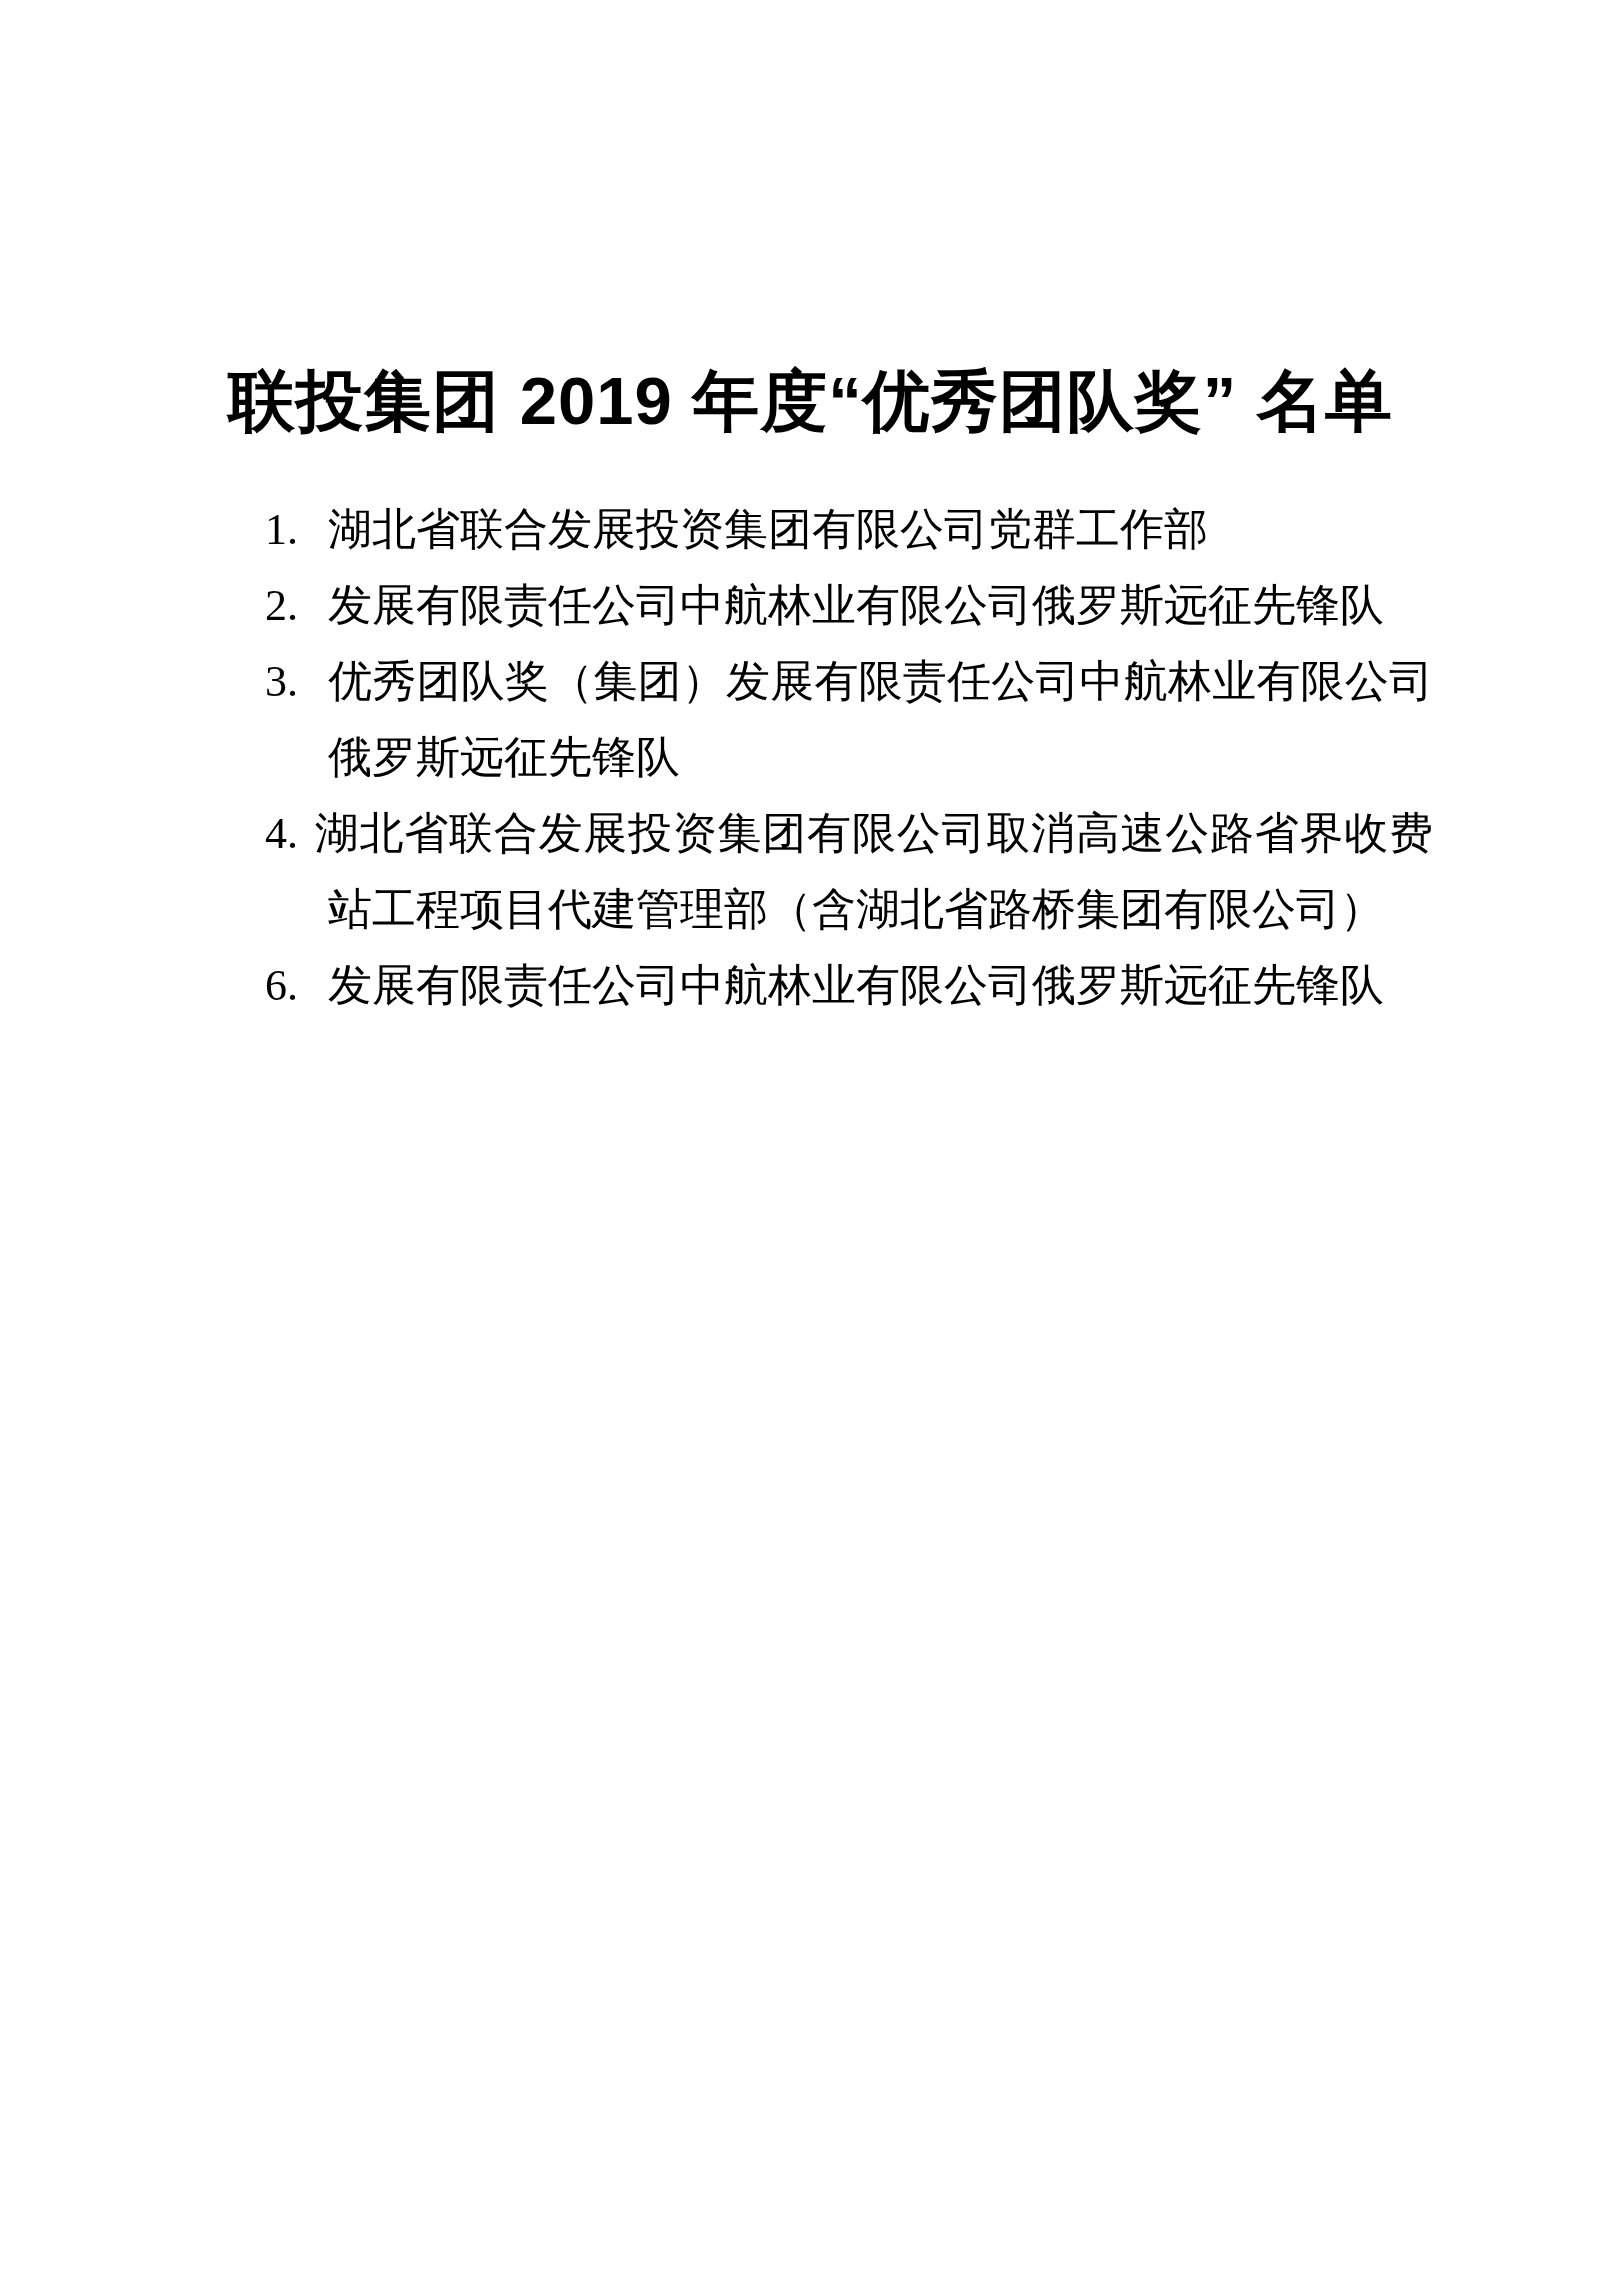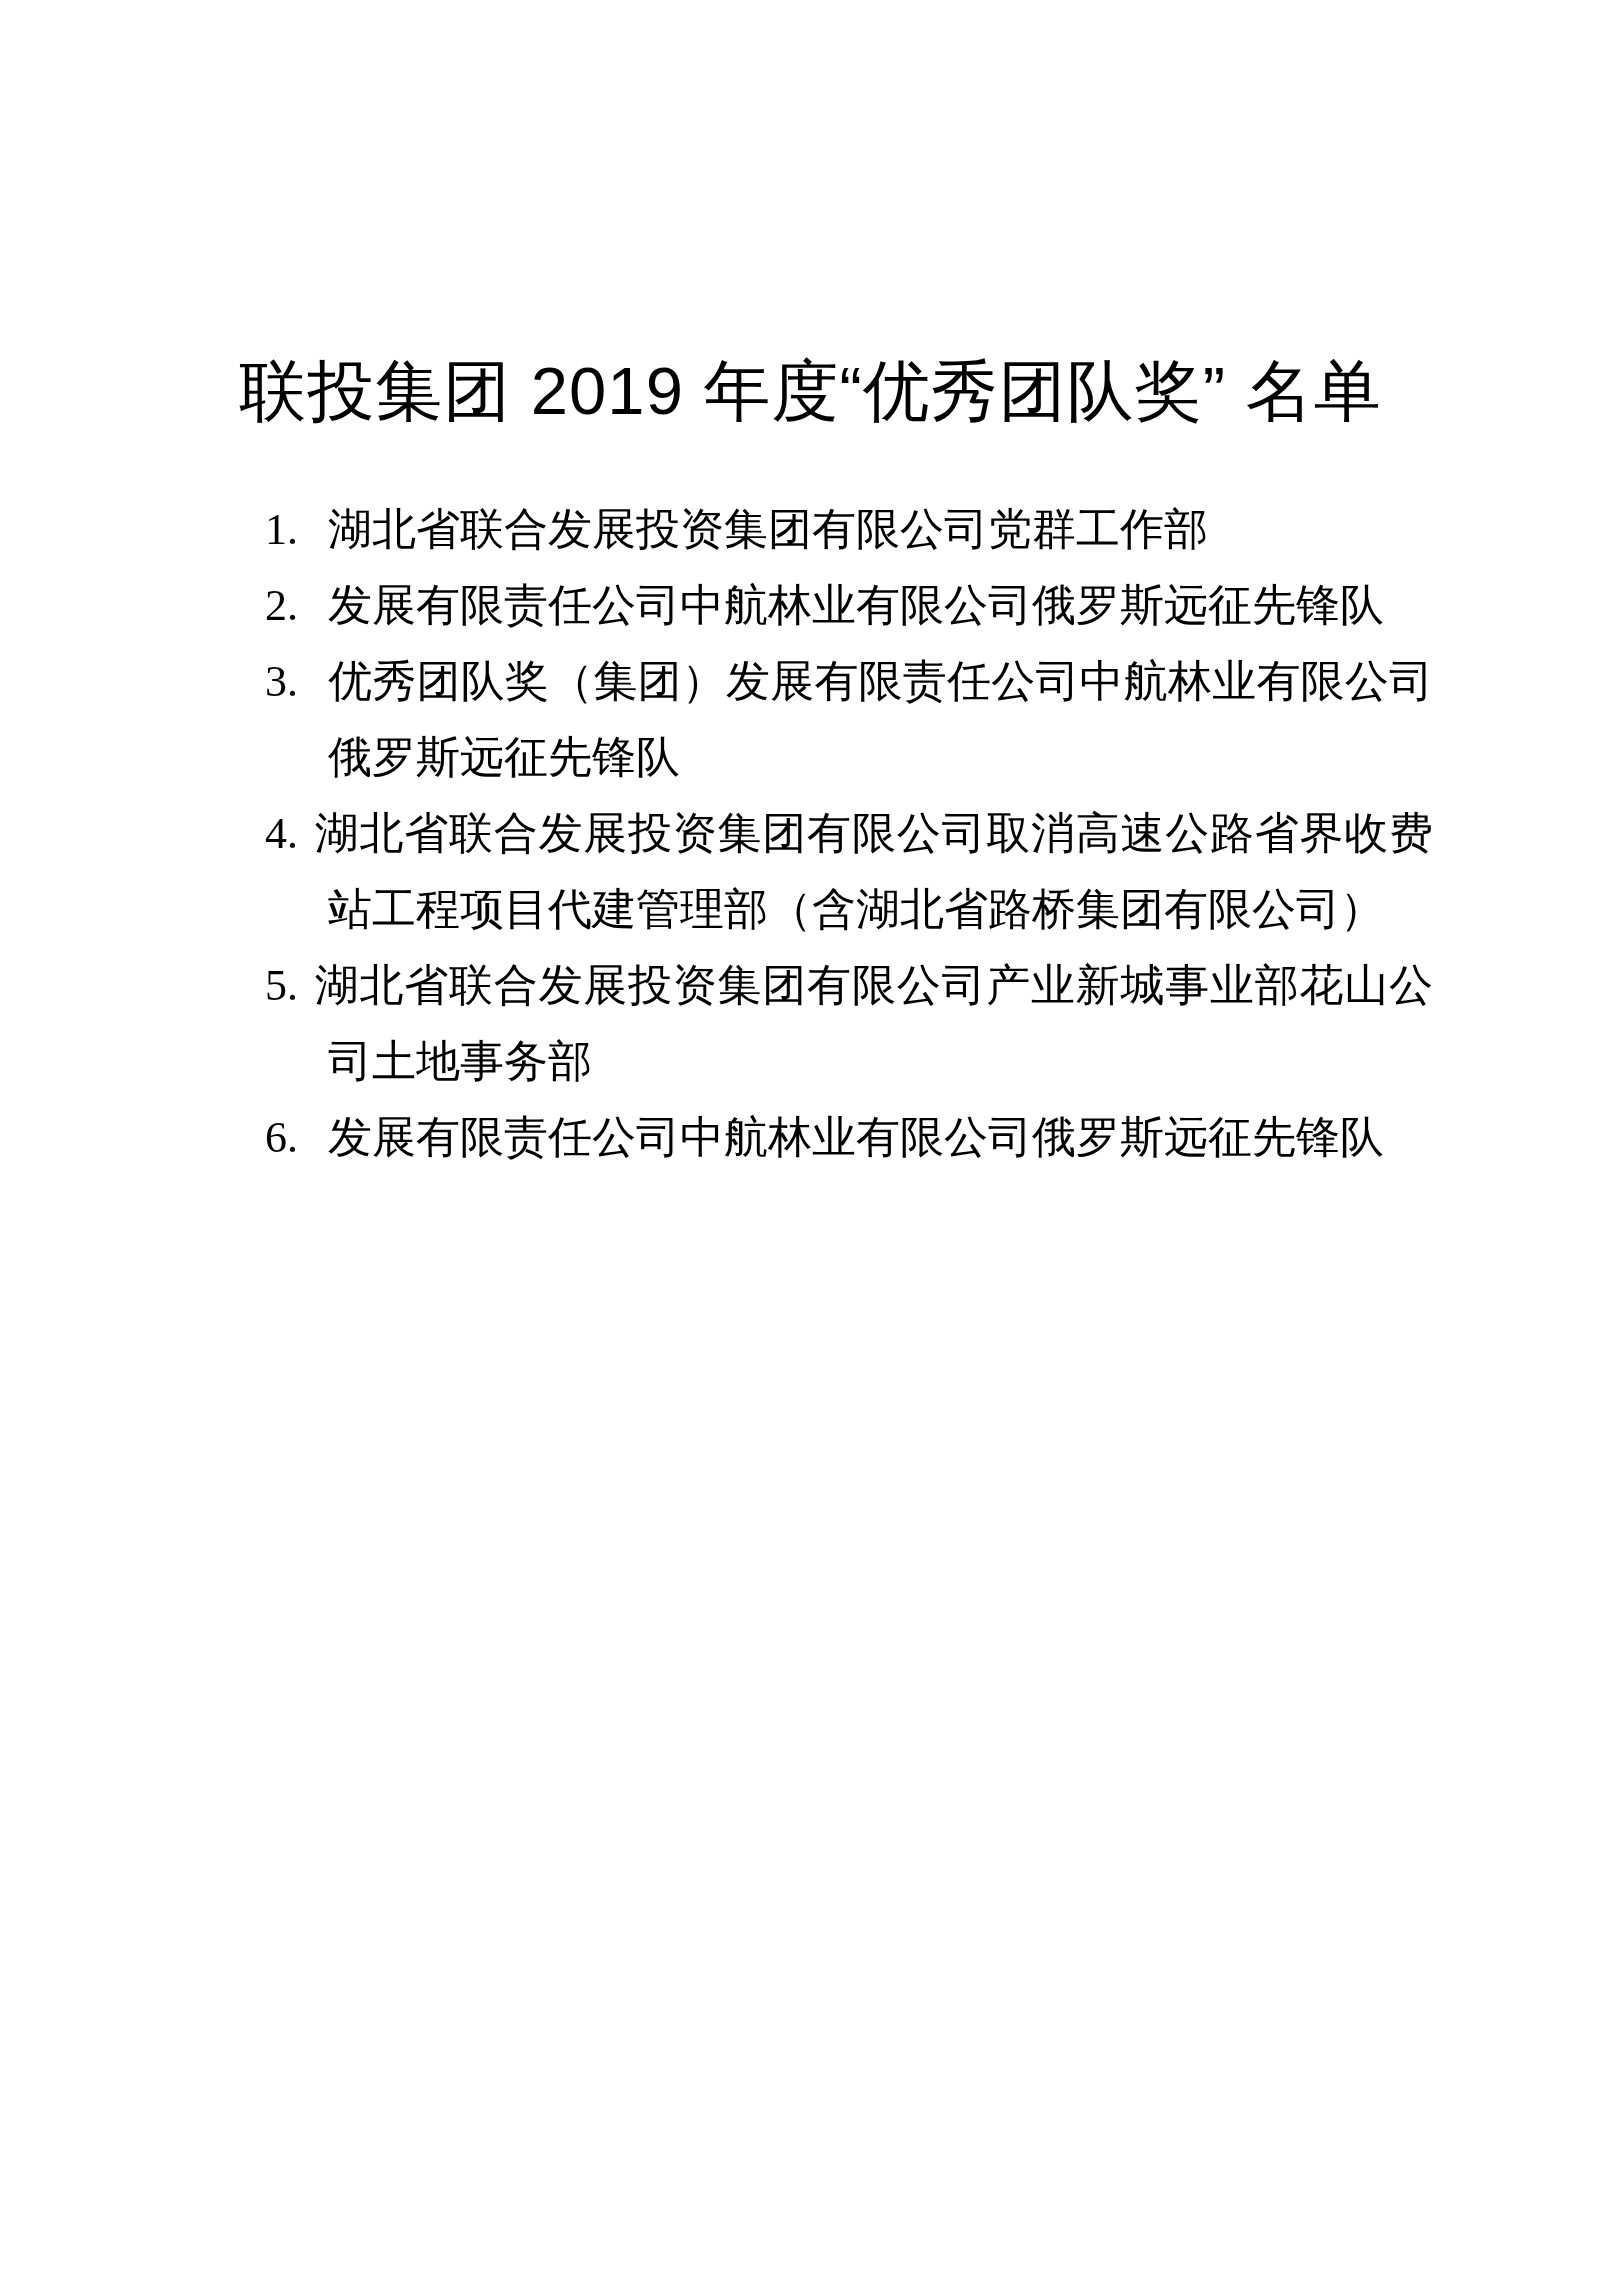--- a/index.html
+++ b/index.html
@@ -12,26 +12,26 @@
     width: 1621px;
     height: 2293px;
     margin: 0 auto;
     background: #ffffff;
     color: #000000;
     font-family: "Liberation Serif", "DejaVu Serif", serif;
     overflow: hidden;
   }
   .doc-title {
     position: absolute;
-    top: 351px;
+    top: 361px;
     left: 0;
     width: 100%;
     text-align: center;
     font-family: "Liberation Sans", "DejaVu Sans", sans-serif;
-    font-weight: normal;
+    font-weight: bold;
     font-size: 67px;
     line-height: 1.2;
     letter-spacing: 1px;
     white-space: nowrap;
   }
   .award-list {
     position: absolute;
     left: 265px;
     top: 492px;
     width: 1168px;
@@ -73,23 +73,20 @@
     </div>
 
     <div class="list-item">
       <span class="item-number">3.</span><span class="item-text">优秀团队奖（集团）发展有限责任公司中航林业有限公司俄罗斯远征先锋队</span>
     </div>
 
     <div class="list-item tight">
       <span class="item-number">4.</span><span class="item-text">湖北省联合发展投资集团有限公司取消高速公路省界收费站工程项目代建管理部（含湖北省路桥集团有限公司）</span>
     </div>
 
-    <div class="list-item tight">
-      <span class="item-number">5.</span><span class="item-text">湖北省联合发展投资集团有限公司产业新城事业部花山公司土地事务部</span>
-    </div>
 
     <div class="list-item">
       <span class="item-number">6.</span><span class="item-text">发展有限责任公司中航林业有限公司俄罗斯远征先锋队</span>
     </div>
 
   </div>
 
 </div>
 
 

